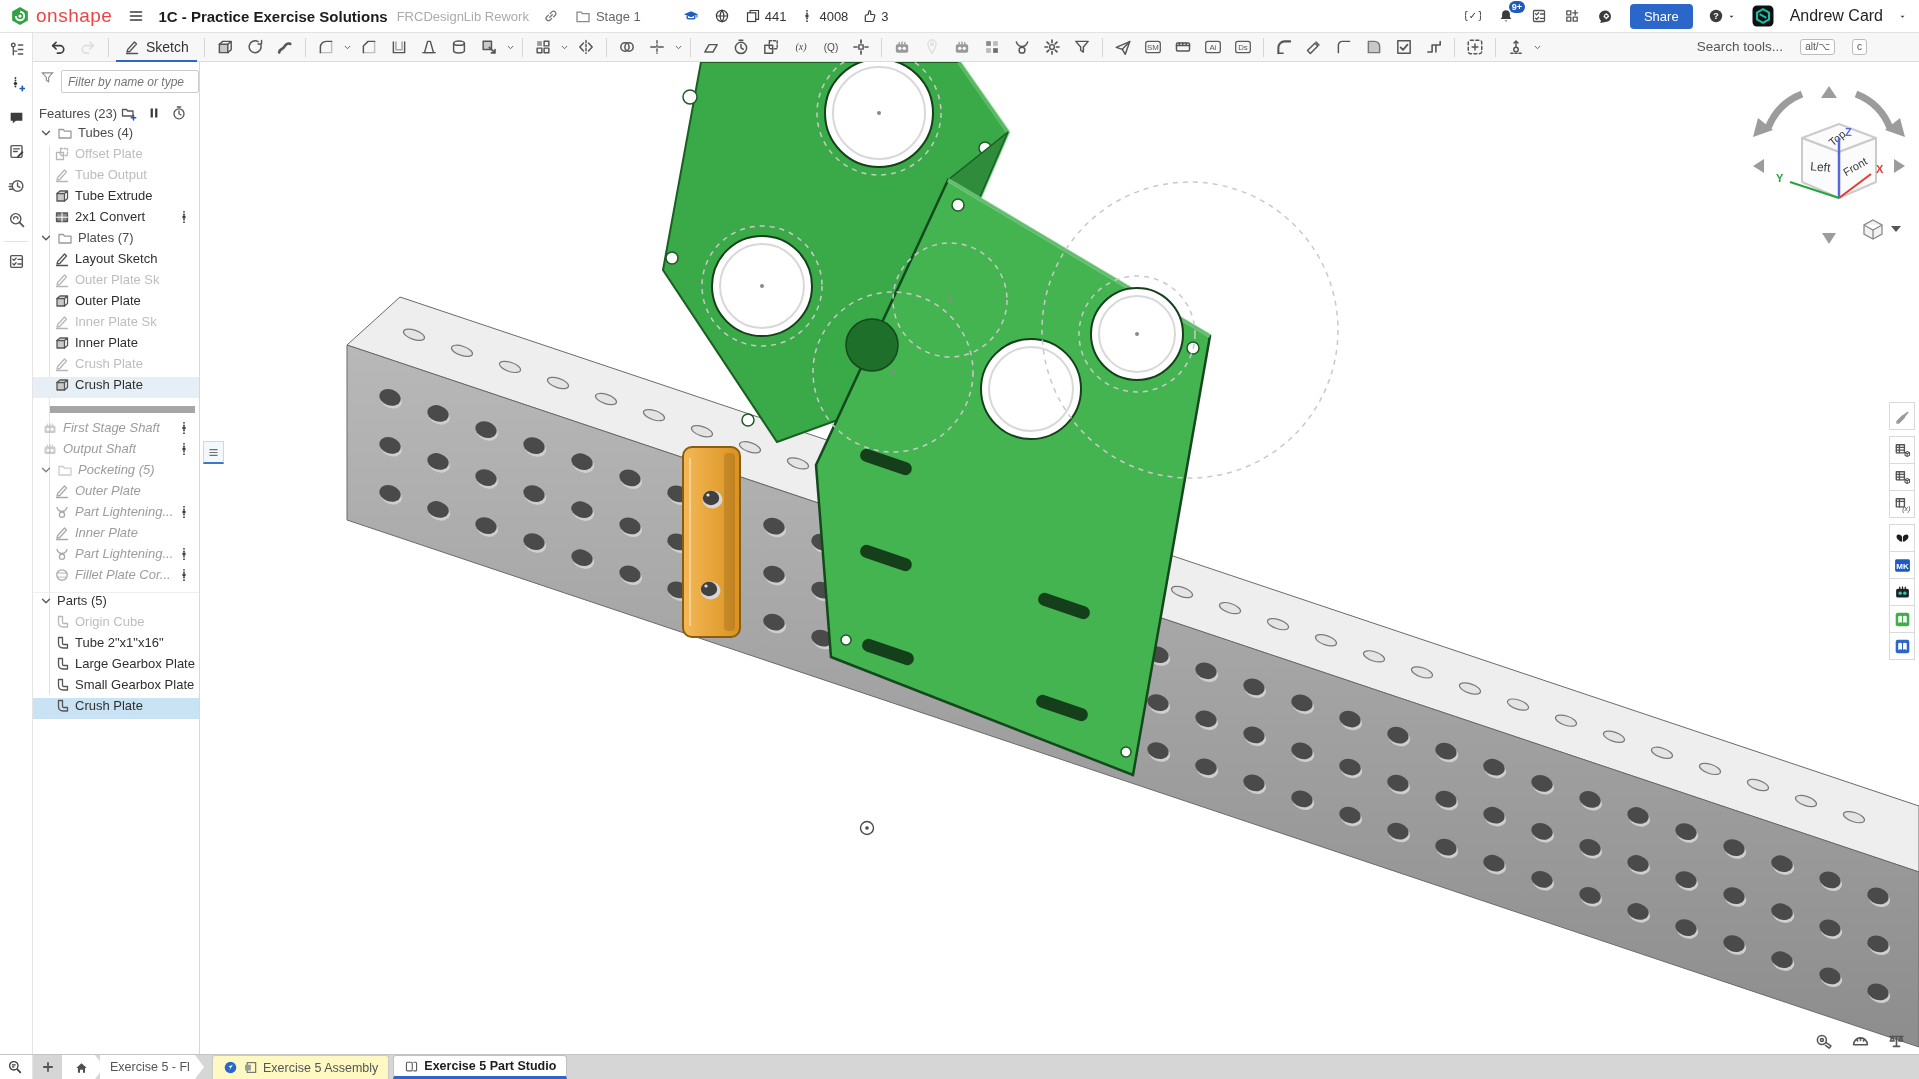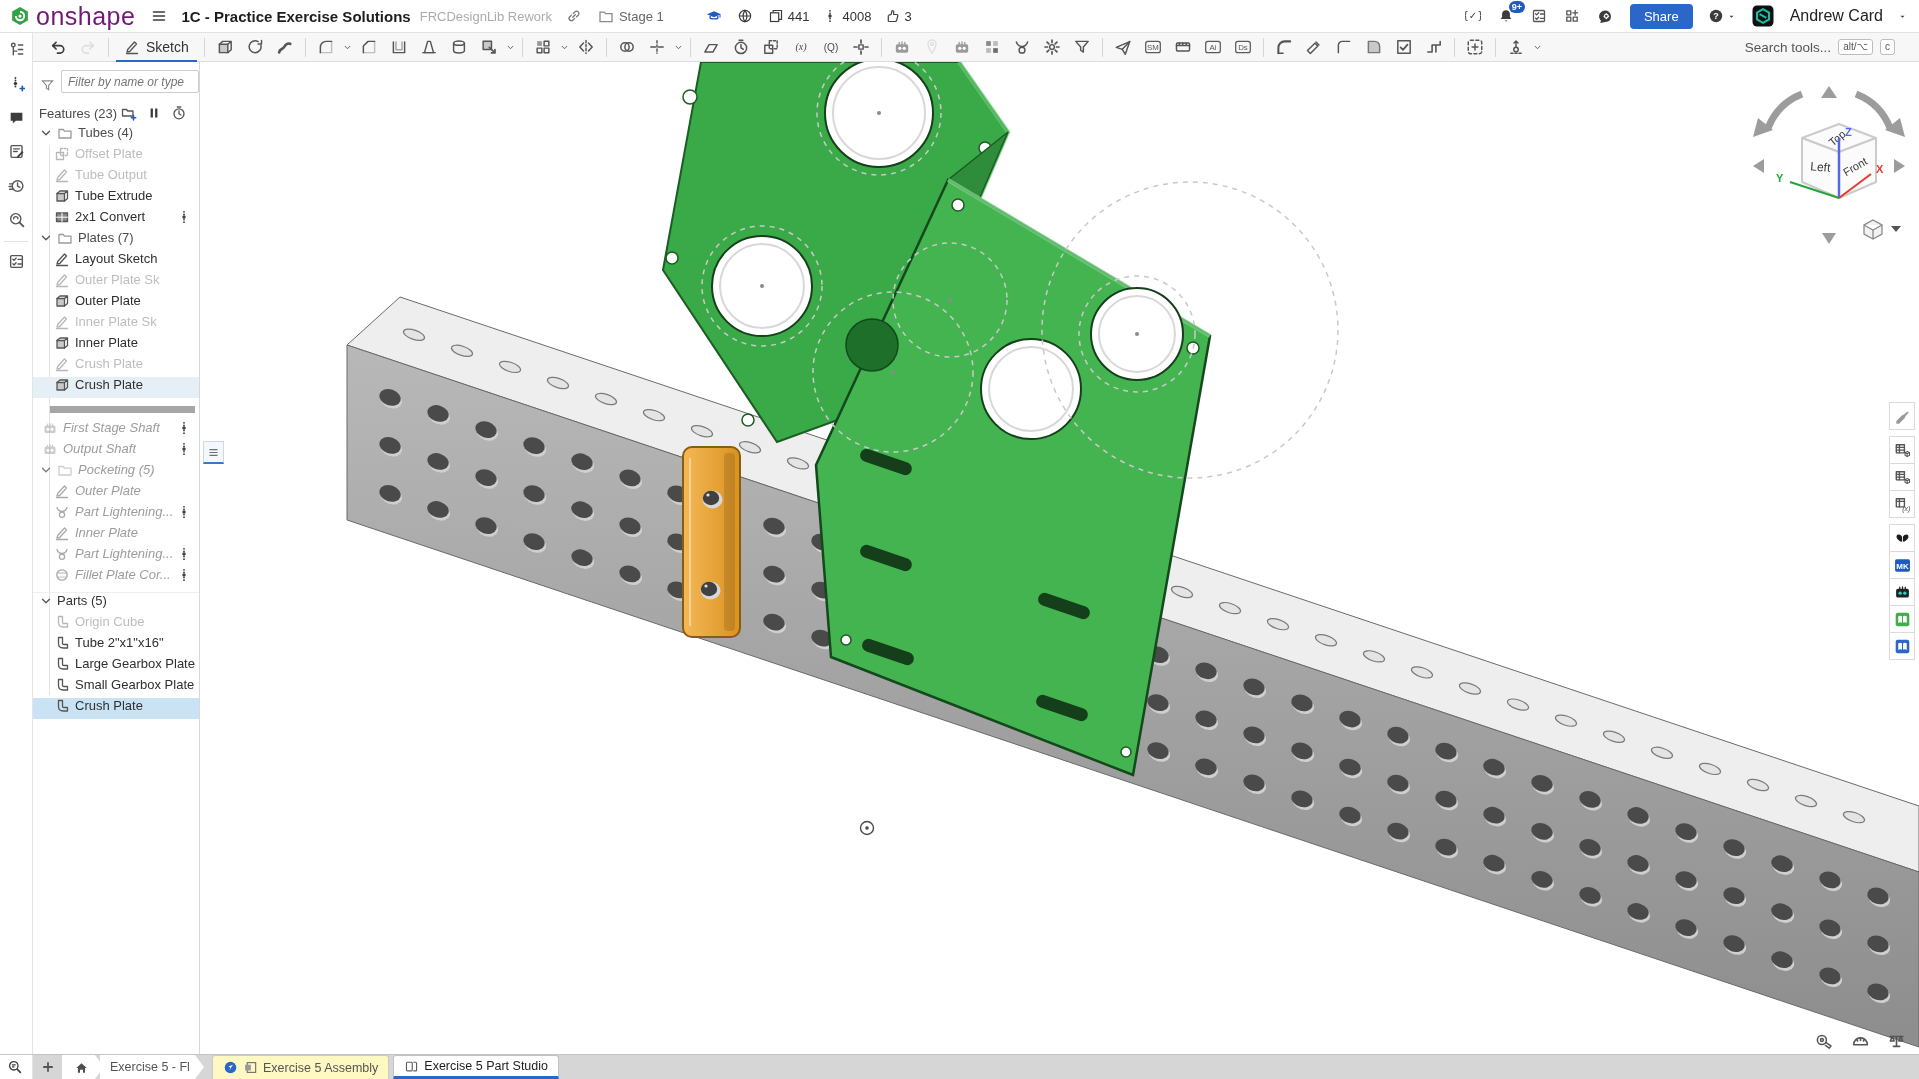--- a/index.html
+++ b/index.html
@@ -4,21 +4,21 @@
 <style>
   html,body{margin:0;padding:0;background:#fff;font-family:"Liberation Sans",sans-serif;}
   body{width:1919px;height:1079px;position:relative;overflow:hidden;font-size:13px;color:#333;}
   .ic{width:16px;height:16px;display:block;}
   button{font-family:"Liberation Sans",sans-serif;cursor:pointer;}
 
   
   .topbar{position:absolute;top:0;left:0;width:1919px;height:33px;background:#fff;border-bottom:1px solid #e2e2e2;display:flex;align-items:center;box-sizing:border-box;z-index:30;}
   .logo{margin-left:10px;width:20px;height:20px;}
   .logo .ic{width:20px;height:20px;}
-  .brand{font-size:25px;color:#701a75;margin-left:6px;letter-spacing:.5px;}
+  .brand{font-size:19px;color:#ef4444;margin-left:6px;letter-spacing:.5px;}
   .hamb{margin-left:16px;width:18px;height:18px;background:none;border:none;padding:0;}
   .doc-title{margin-left:12px;font-size:15px;font-weight:bold;color:#1d1d1d;white-space:nowrap;}
   .doc-sub{margin-left:9px;font-size:13px;color:#ababab;white-space:nowrap;}
   .tb-ic{background:none;border:none;padding:0;width:18px;height:18px;margin-left:14px;display:flex;align-items:center;}
   .ws{display:flex;align-items:center;gap:5px;margin-left:14px;color:#666;font-size:13px;}
   .stats{display:flex;align-items:center;gap:13px;margin-left:42px;}
   .stat{display:flex;align-items:center;gap:4px;color:#333;font-size:13px;}
   .tb-right{margin-left:auto;display:flex;align-items:center;gap:15px;margin-right:12px;}
   .bellwrap{position:relative;}
   .badge{position:absolute;top:-6px;right:-9px;background:#1f5bbf;color:#fff;font-size:9px;border-radius:7px;padding:1px 3px;font-weight:bold;}
@@ -30,33 +30,33 @@
   
   .toolbar{position:absolute;top:33px;left:33px;right:0;height:29px;background:#f7f7f7;border-bottom:1px solid #dcdcdc;display:flex;align-items:center;box-sizing:border-box;padding-left:10px;z-index:25;}
   .tbtn{width:26px;height:25px;border:none;background:transparent;display:flex;align-items:center;justify-content:center;padding:0;margin:0 2px;}
   .tbtn .ic{width:18px;height:18px;}
   .tbtn.dis{opacity:.4;}
   .tdiv{width:1px;height:19px;background:#d6d6d6;margin:0 5px;}
   .tchev{width:11px;display:flex;align-items:center;margin:0 1px;}
   .tchev .ic{width:11px;height:11px;}
   .sketchbtn{display:flex;align-items:center;gap:6px;background:transparent;border:none;height:29px;padding:0 10px;font-size:14px;color:#333;position:relative;}
   .sketchbtn:after{content:"";position:absolute;left:2px;right:2px;bottom:0;height:2px;background:#2b66c9;}
-  .searchtools{margin-left:auto;margin-right:24px;display:flex;align-items:center;gap:7px;color:#555;font-size:13.5px;}
+  .searchtools{margin-left:auto;margin-right:52px;display:flex;align-items:flex-start;gap:17px;color:#555;font-size:13.5px;}
   .kbd{border:1px solid #bdbdbd;border-radius:3px;background:#fff;font-size:10px;color:#555;padding:1px 4px;line-height:12px;}
 
   
   .leftrail{position:absolute;top:33px;left:0;width:33px;bottom:25px;background:#fff;border-right:1px solid #e4e4e4;box-sizing:border-box;display:flex;flex-direction:column;align-items:center;padding-top:4px;z-index:20;}
   .railbtn{width:24px;height:24px;margin-bottom:10px;border:none;background:transparent;display:flex;align-items:center;justify-content:center;padding:0;}
   .railbtn .ic{width:17px;height:17px;}
   .railbtn.active{opacity:1;}
   .railbtn.sep{border-top:1px solid #e4e4e4;padding-top:8px;height:32px;}
 
   
   .panel{position:absolute;top:62px;left:33px;width:167px;bottom:25px;background:#fff;border-right:1px solid #d8d8d8;box-sizing:border-box;z-index:15;overflow:hidden;}
-  .filterrow{display:flex;align-items:flex-end;margin:8px 4px 0 7px;gap:6px;}
+  .filterrow{display:flex;align-items:flex-start;margin:8px 4px 0 7px;gap:6px;}
   .filterrow .ic{width:15px;height:15px;}
   .filterinput{width:124px;height:21px;border:1px solid #ccc;border-radius:2px;font-size:12px;font-style:italic;color:#555;padding:0 6px;outline:none;font-family:"Liberation Sans",sans-serif;}
   .featheader{display:flex;align-items:center;margin:10px 0 2px 0;padding:0 12px 0 6px;height:20px;}
   .featheader .htitle{font-size:13px;color:#4a4a4a;}
   .hicons{margin-left:auto;display:flex;gap:9px;}
   .hicons button{border:none;background:none;padding:0;width:16px;height:16px;}
   .rows{position:relative;}
   .guideline{position:absolute;left:16px;top:21px;width:1px;height:549px;background:#e3e3e3;}
   .trow{display:flex;align-items:flex-start;height:21px;font-size:13px;position:relative;white-space:nowrap;}
   .trow .chev{width:16px;height:16px;margin-right:3px;flex:none;}
@@ -98,21 +98,21 @@
   .tabrail{width:33px;height:100%;background:#fff;border-right:1px solid #e4e4e4;box-sizing:border-box;display:flex;align-items:center;justify-content:center;}
   .tabrail button{border:none;background:none;padding:0;width:18px;height:18px;}
   .addtab{border:none;background:none;width:22px;height:22px;margin:0 3px 1px 4px;padding:0;display:flex;align-items:center;justify-content:center;}
   .hometab{width:42px;height:24px;background:#fff;clip-path:polygon(0 0,calc(100% - 9px) 0,100% 50%,calc(100% - 9px) 100%,0 100%);border:none;display:flex;align-items:center;justify-content:center;padding:0 6px 0 2px;}
   .hometab .ic{width:15px;height:15px;}
   .tab{height:24px;display:flex;align-items:center;font-size:12.5px;color:#555;box-sizing:border-box;border:none;background:#e7e7e7;padding:0 10px;gap:5px;}
   .tab .ic{width:15px;height:15px;flex:none;}
   .tab-arrow{width:104px;background:#fff;clip-path:polygon(0 0,calc(100% - 9px) 0,100% 50%,calc(100% - 9px) 100%,0 100%);overflow:hidden;margin-left:-4px;padding-right:14px;}
   .tab-arrow span{overflow:hidden;white-space:nowrap;display:block;width:86px;}
   .tab-plain{margin-left:8px;border:1px solid #c9c9c9;border-bottom:none;border-radius:3px 3px 0 0;background:#fef9c3;}
-  .tab-active{margin-left:4px;background:#fff;border:1px solid #c2c2c2;border-bottom:3px solid #2b66c9;border-radius:3px 3px 0 0;color:#1d1d1d;}
+  .tab-active{margin-left:4px;background:#fff;border:1px solid #c2c2c2;border-bottom:3px solid #2b66c9;border-radius:3px 3px 0 0;color:#1d1d1d;font-weight:bold;}
 </style>
 </head>
 <body>
 
 <div class="topbar">
   <span class="logo">
       <svg class="ic" viewBox="0 0 16 16">
         <path d="M8 .8l6.3 3.6v7.2L8 15.2 1.7 11.6V4.4z" fill="#33a245"></path>
         <path d="M8 4.6a3.4 3.4 0 1 1-3.4 3.4" stroke="#fff" stroke-width="1.5" fill="none"></path>
         <circle cx="8" cy="8" r="1.3" fill="#fff"></circle>

